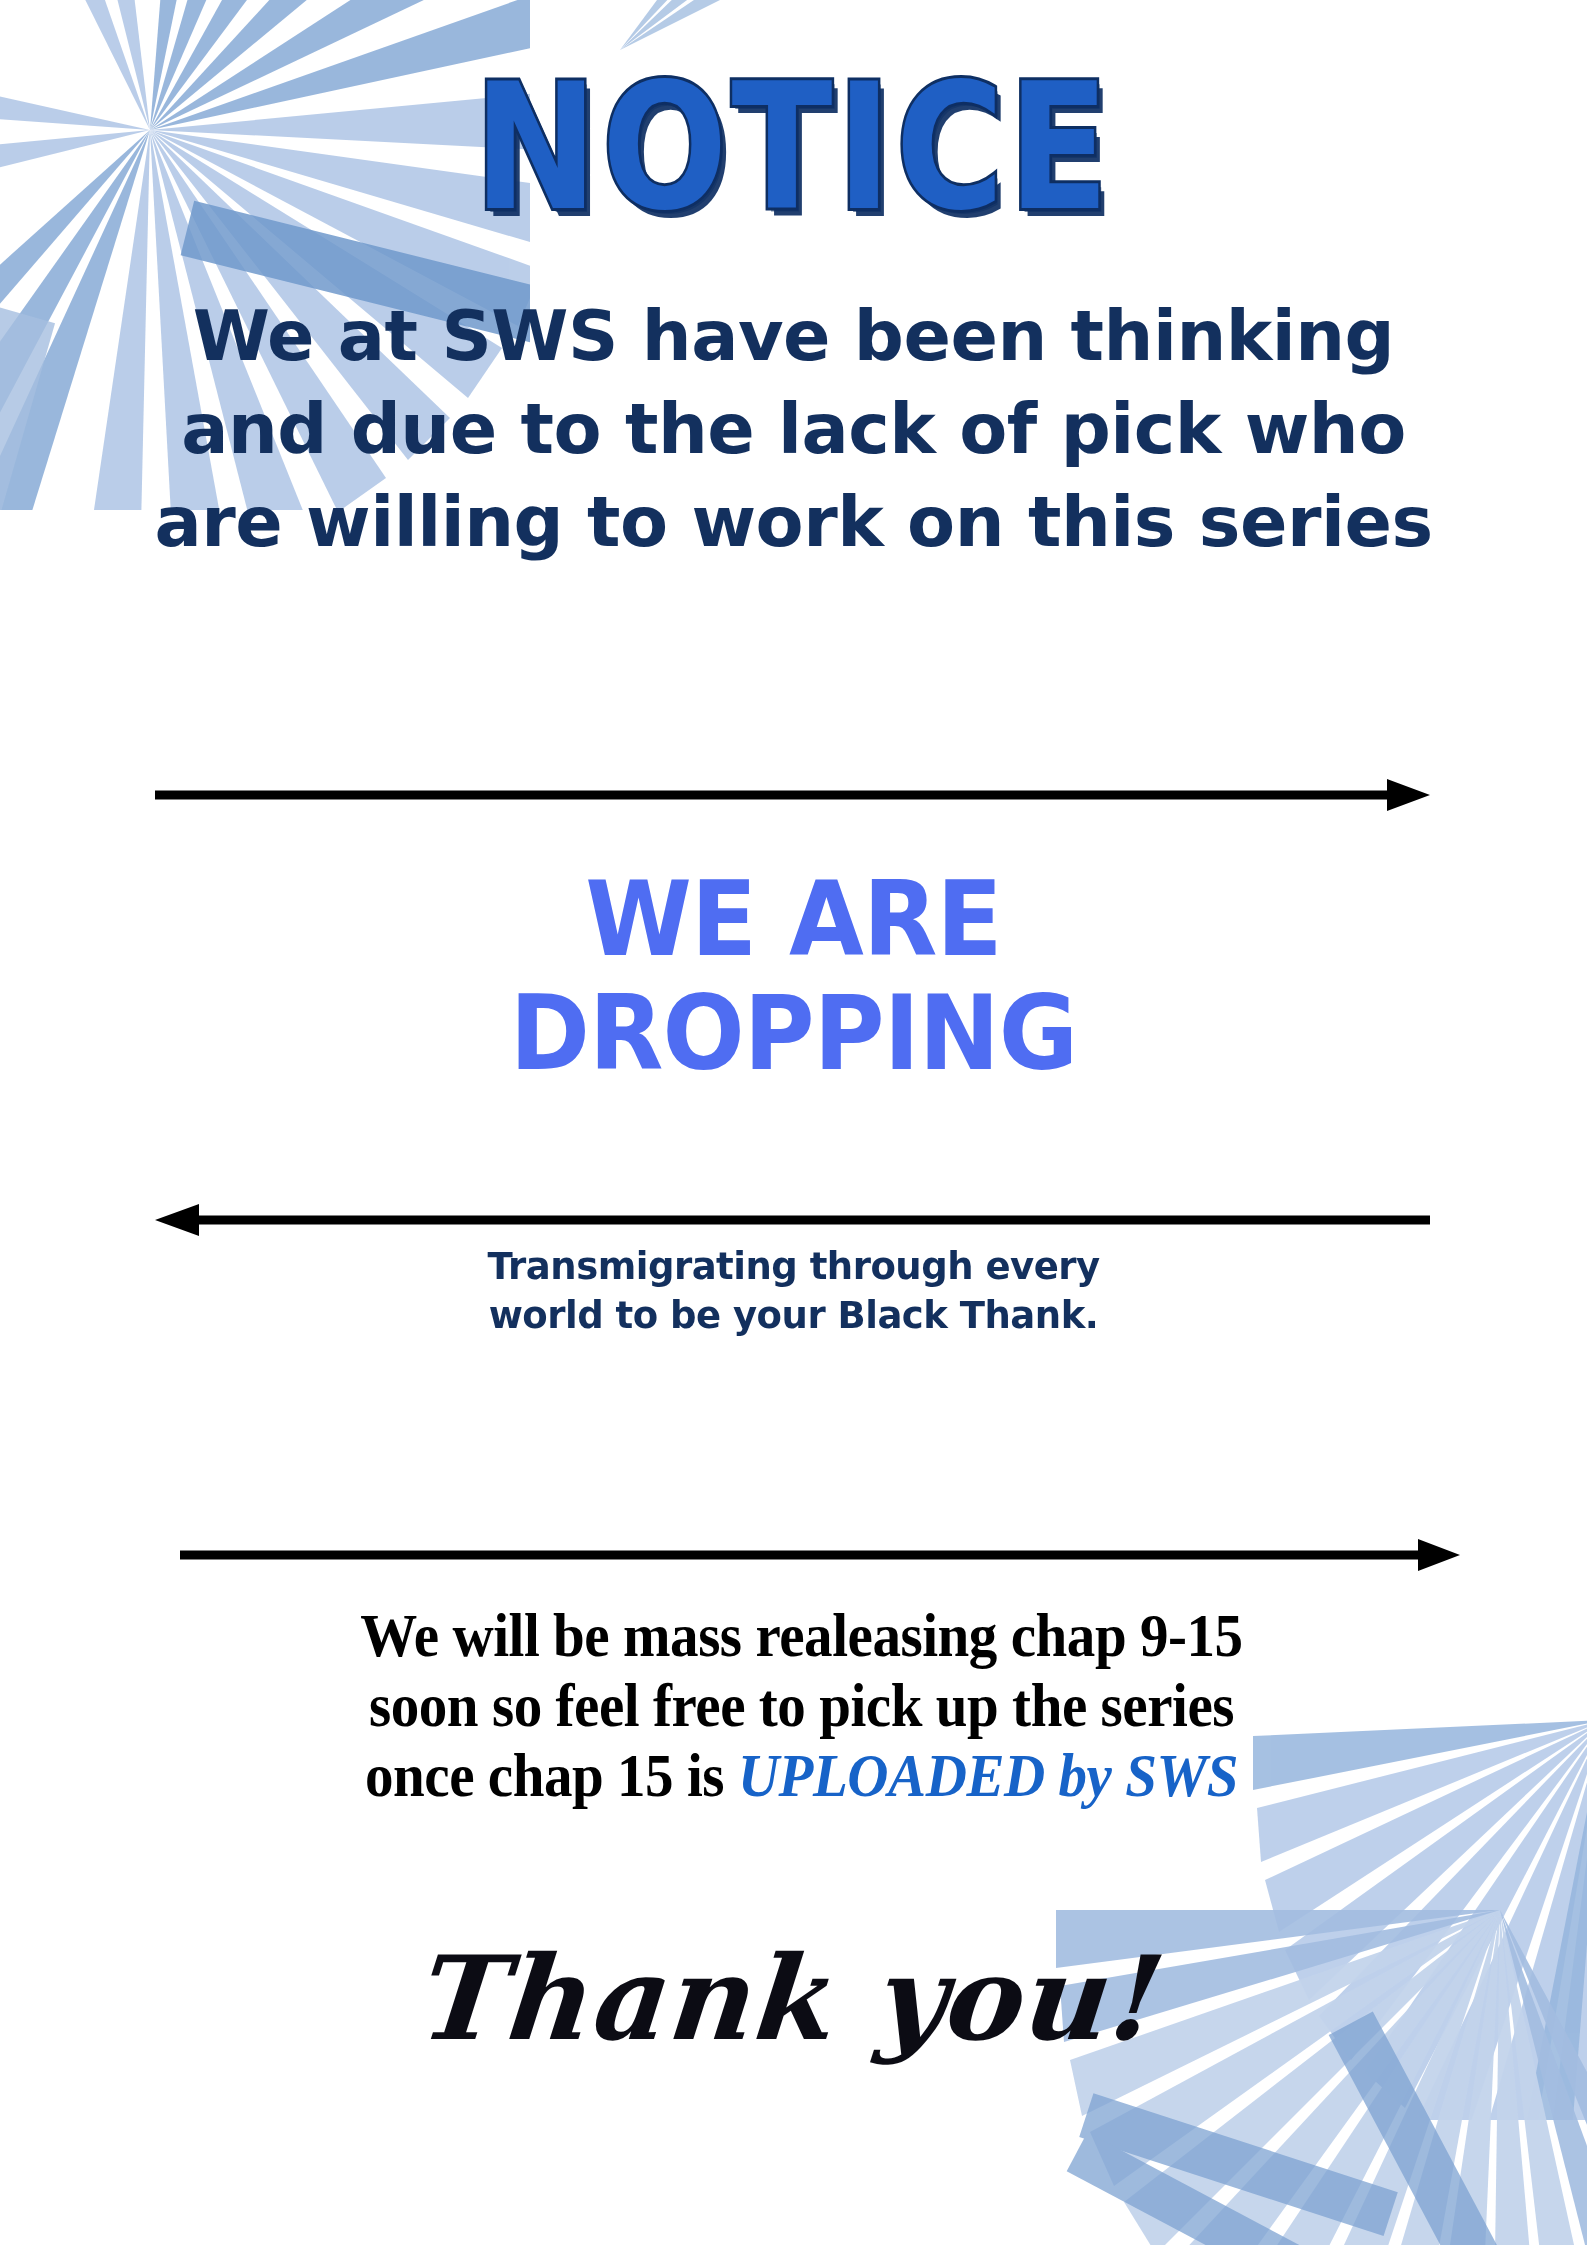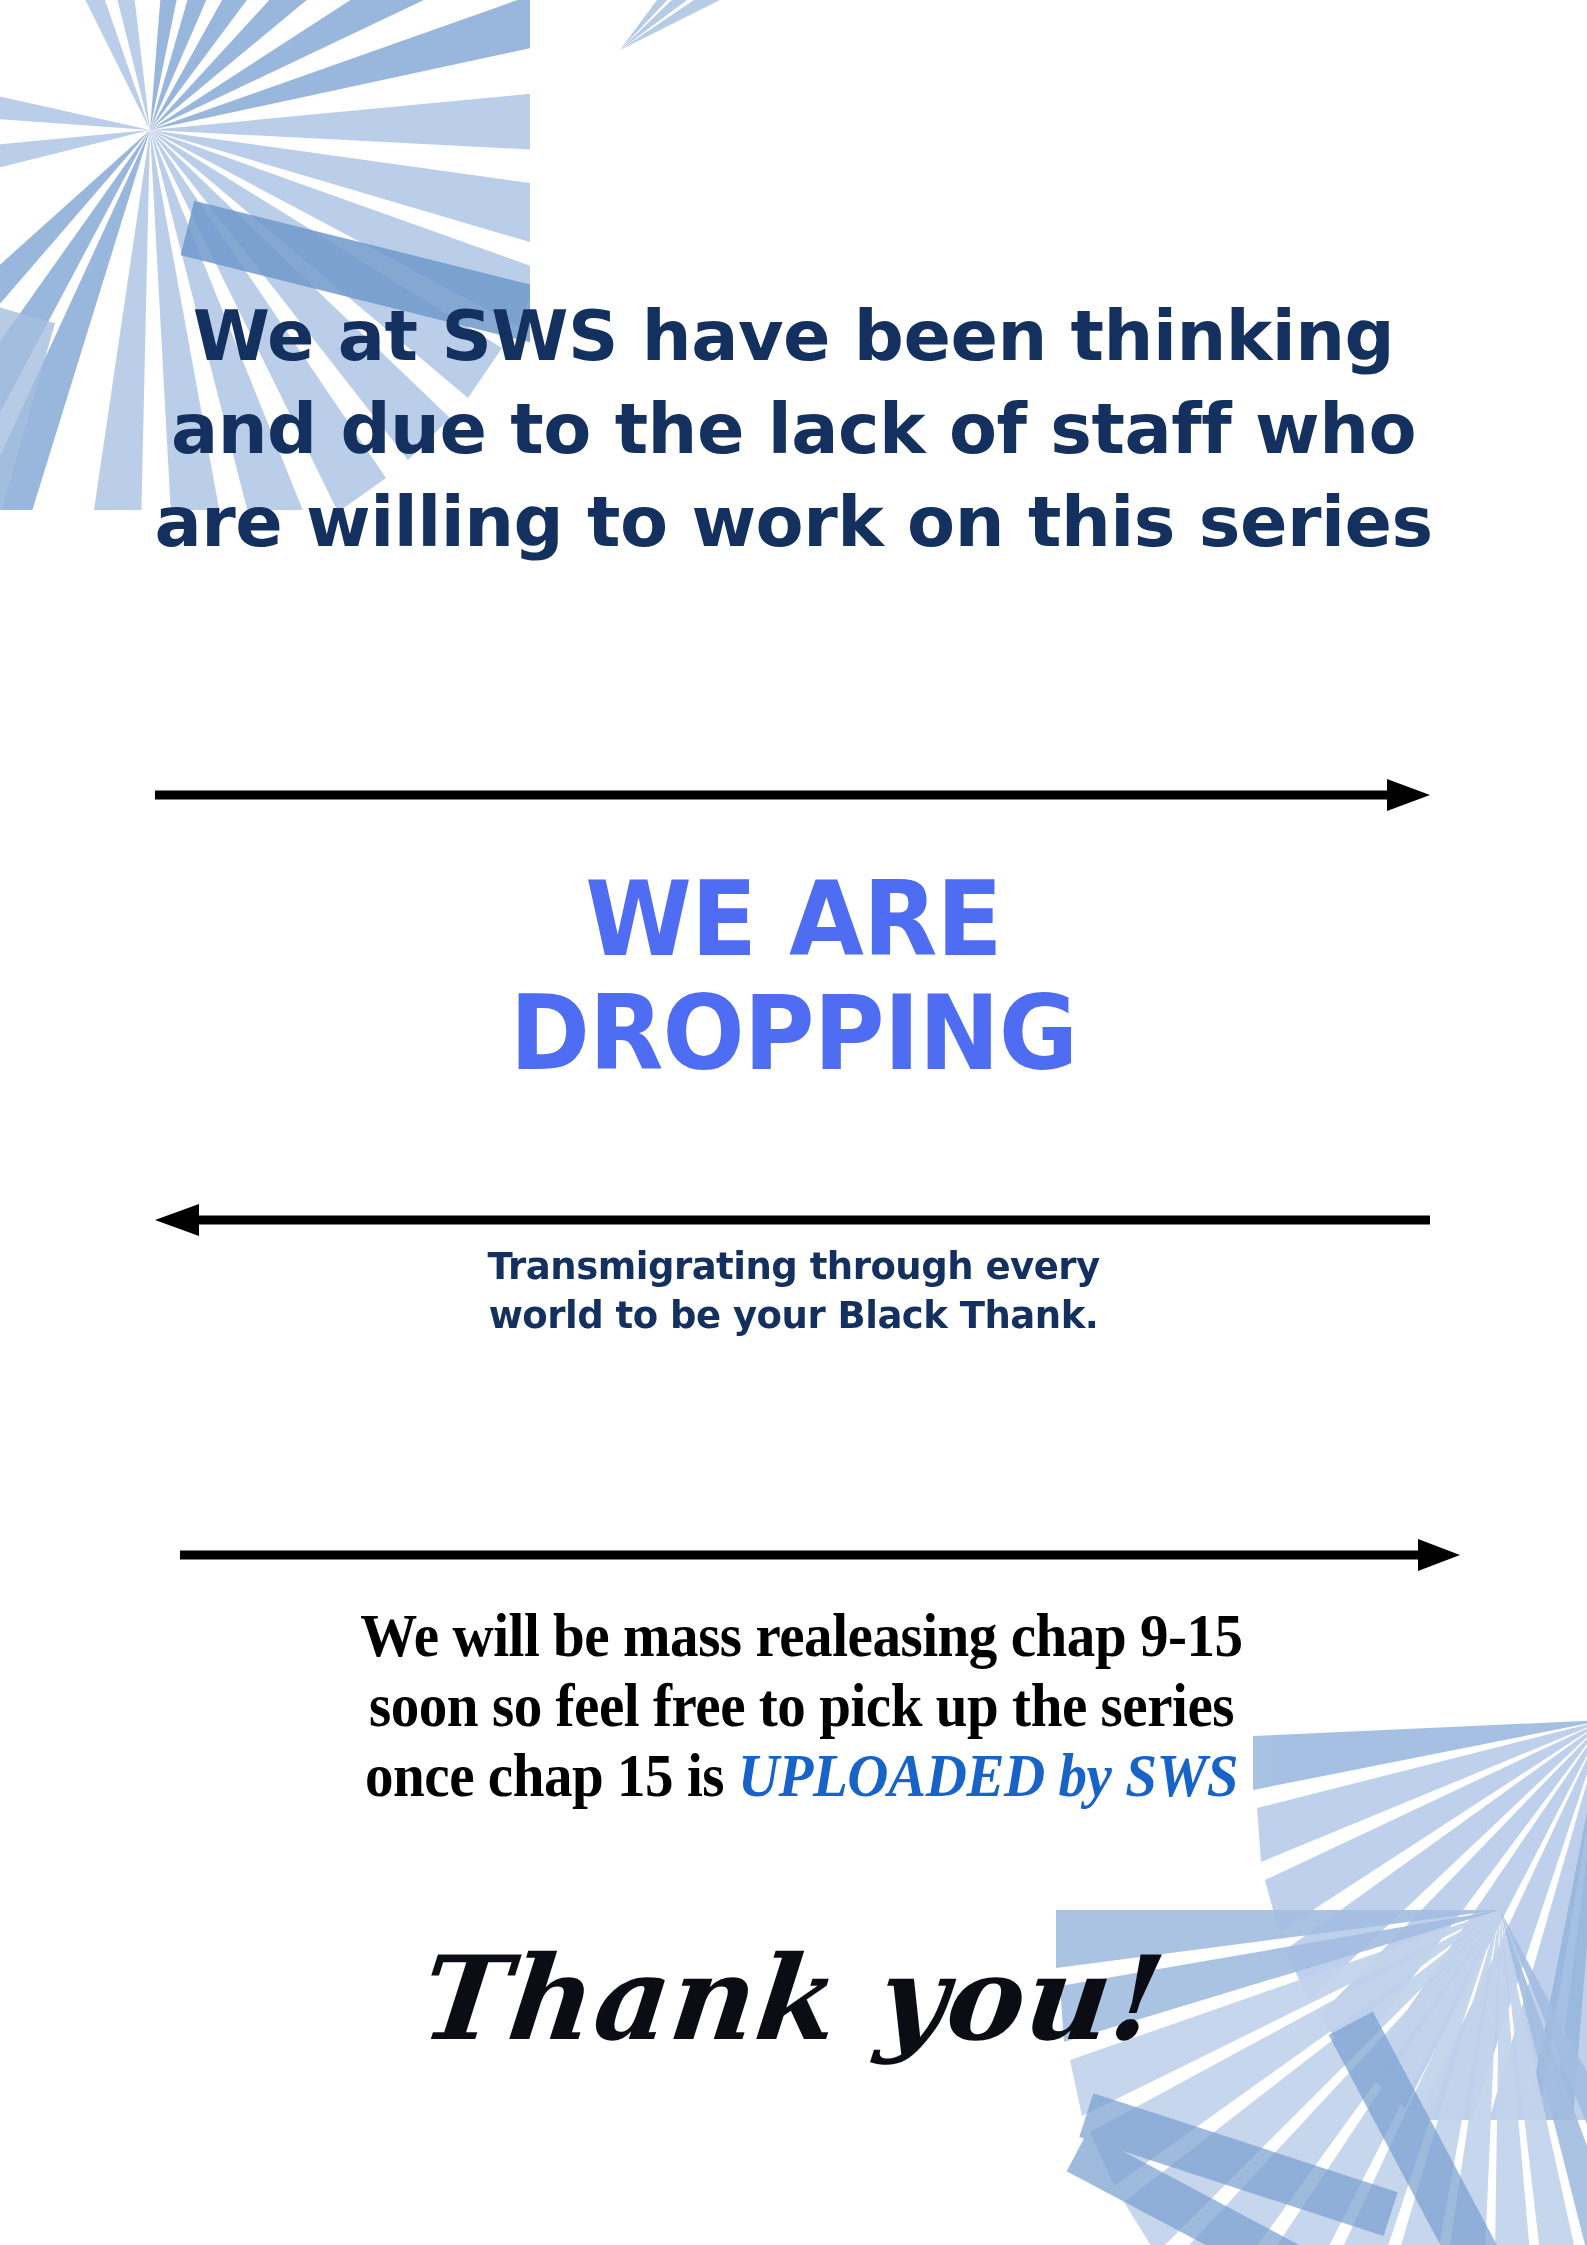--- a/index.html
+++ b/index.html
@@ -246,24 +246,27 @@
           <rect x="-330" y="300" width="320" height="46" transform="rotate(18)"></rect>
           <rect x="-260" y="390" width="300" height="44" transform="rotate(28)"></rect>
           <rect x="30" y="160" width="300" height="50" transform="rotate(62)"></rect>
         </g>
       </g>
     </svg>
   </div>
 
   <div class="content">
 
+    <div class="notice-wrap">
+      <h1 class="notice-title">NOTICE</h1>
+    </div>
 
     <div class="para para-1">
       <span class="ln">We at SWS have been thinking</span>
-      <span class="ln">and due to the lack of staff who</span>
+      <span class="ln">and due to the lack of pick who</span>
       <span class="ln">are willing to work on this series</span>
     </div>
 
     <div class="divider div-1">
       <svg viewBox="0 0 1275 40" width="1275" height="40" aria-hidden="true">
         <line x1="0" y1="20" x2="1240" y2="20" stroke="#000000" stroke-width="9"></line>
         <polygon points="1232,4 1275,20 1232,36" fill="#000000"></polygon>
       </svg>
     </div>
 

